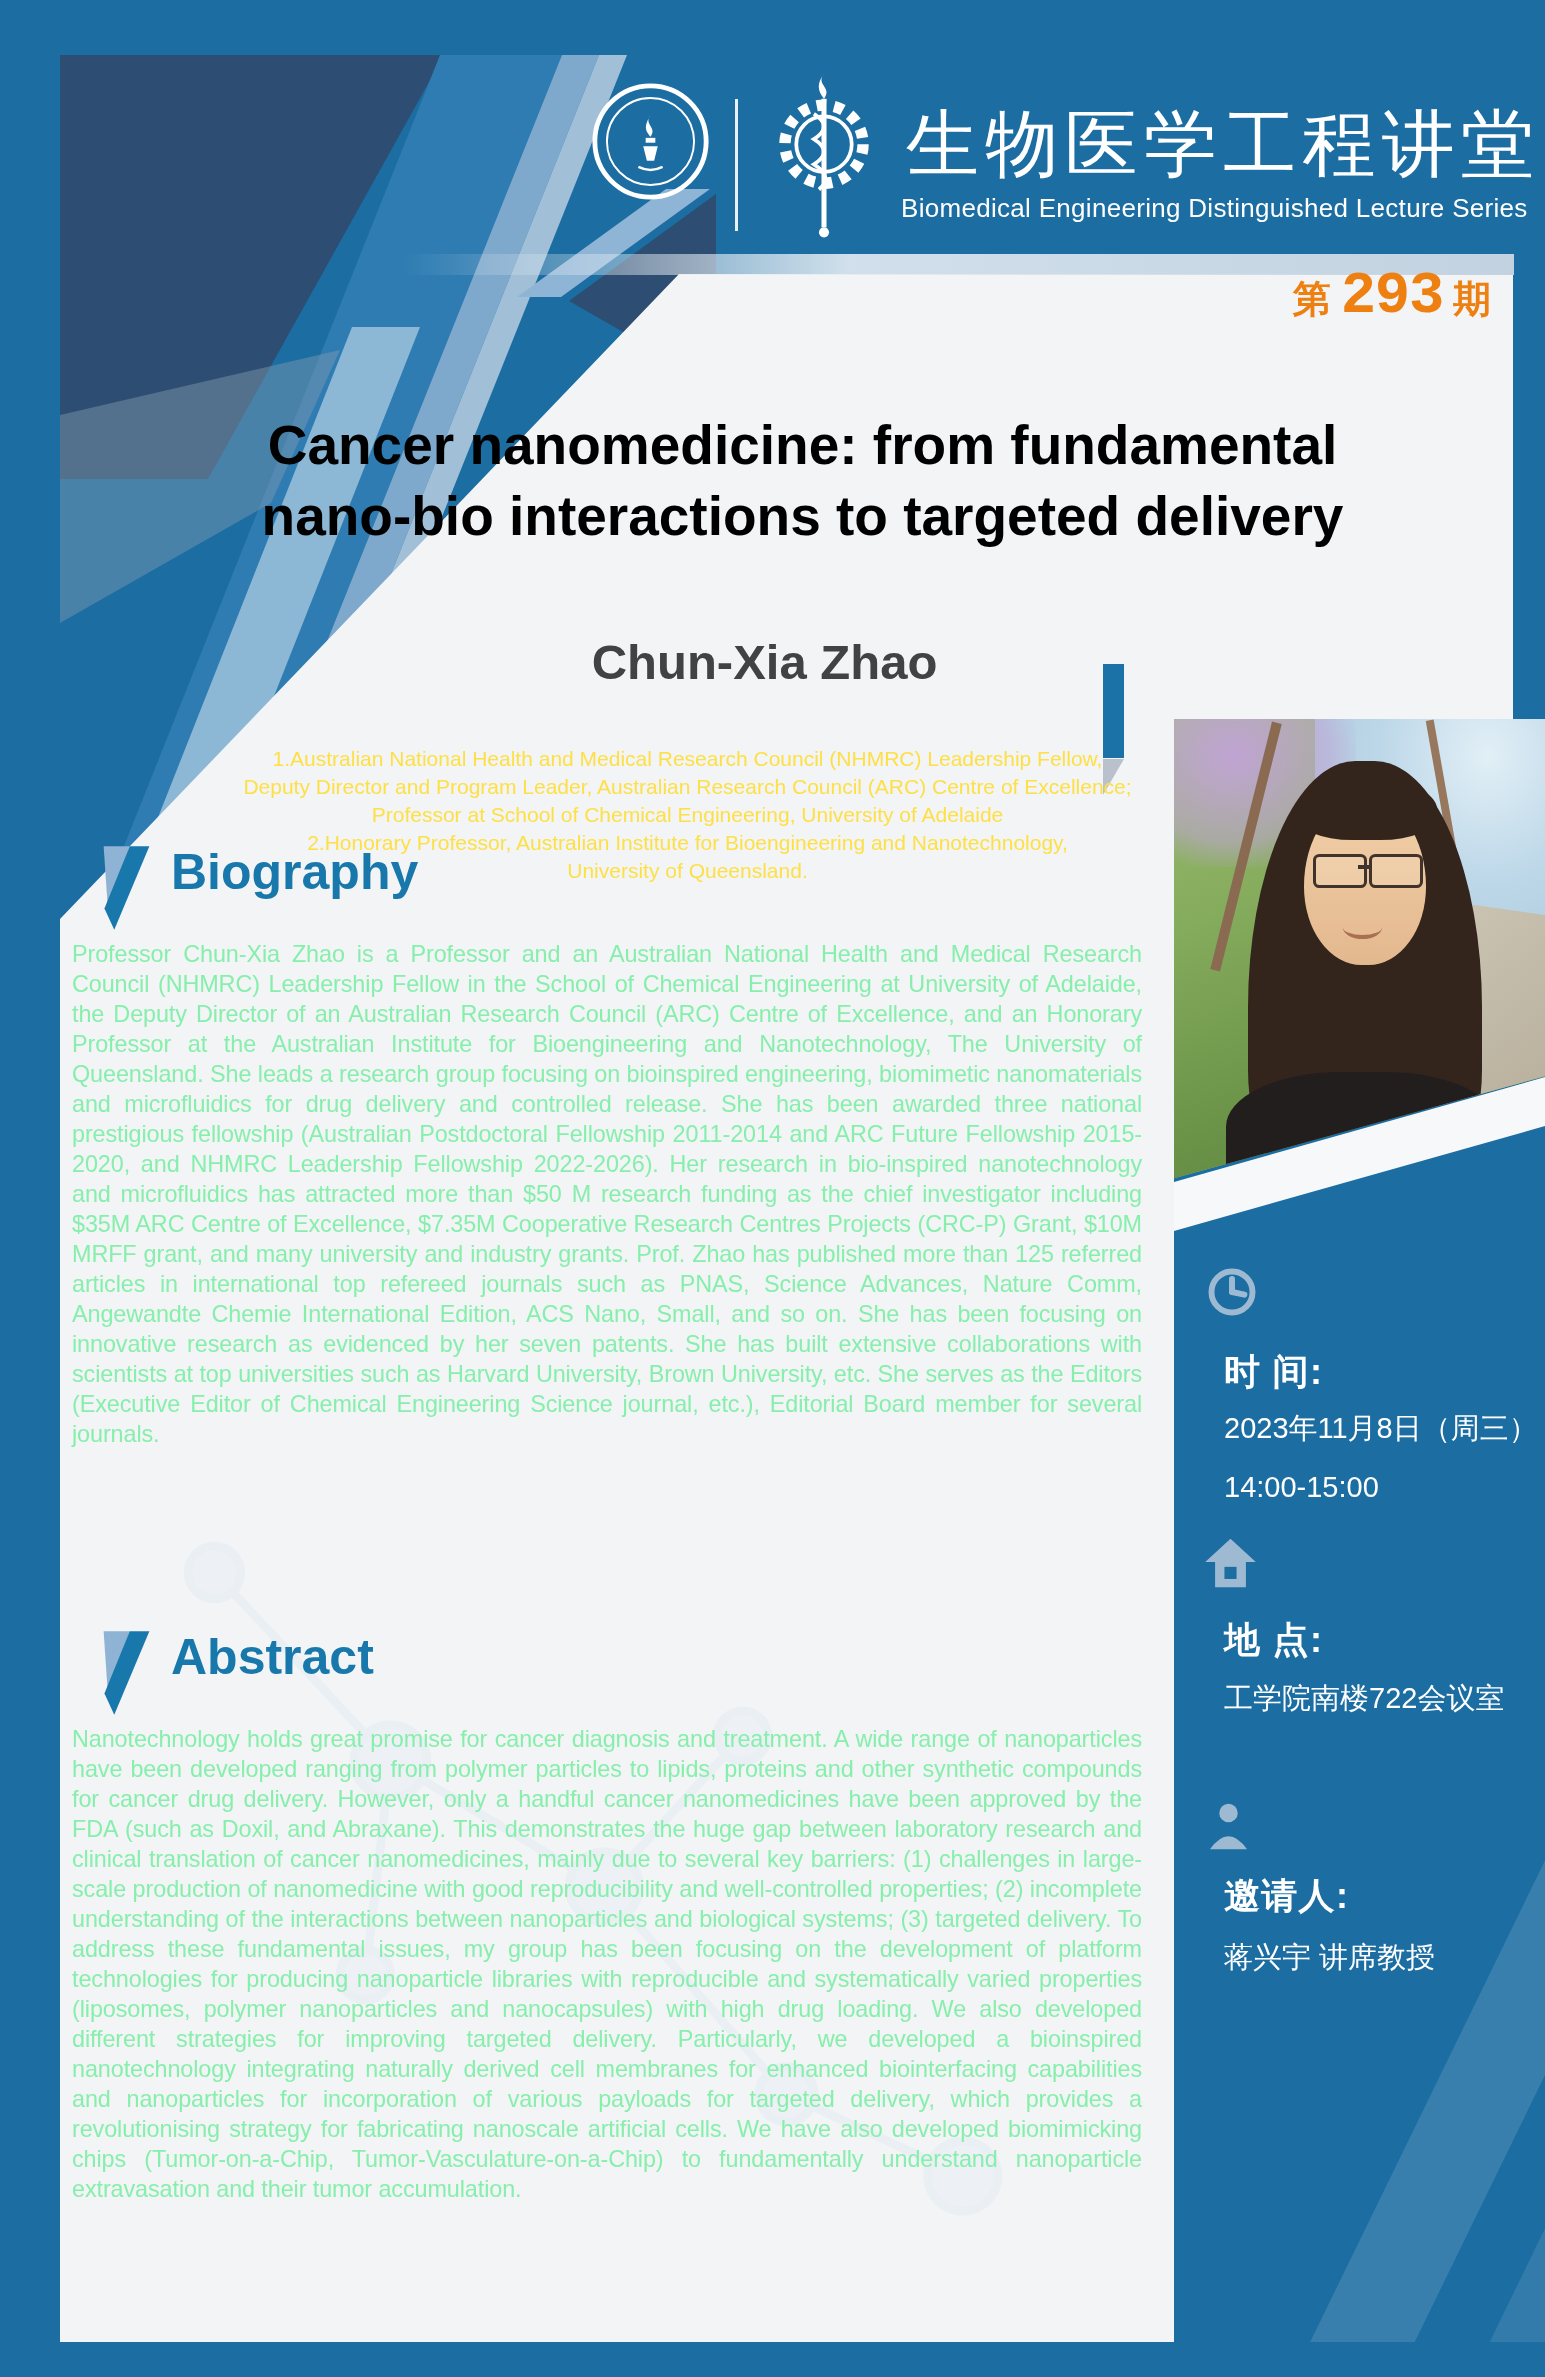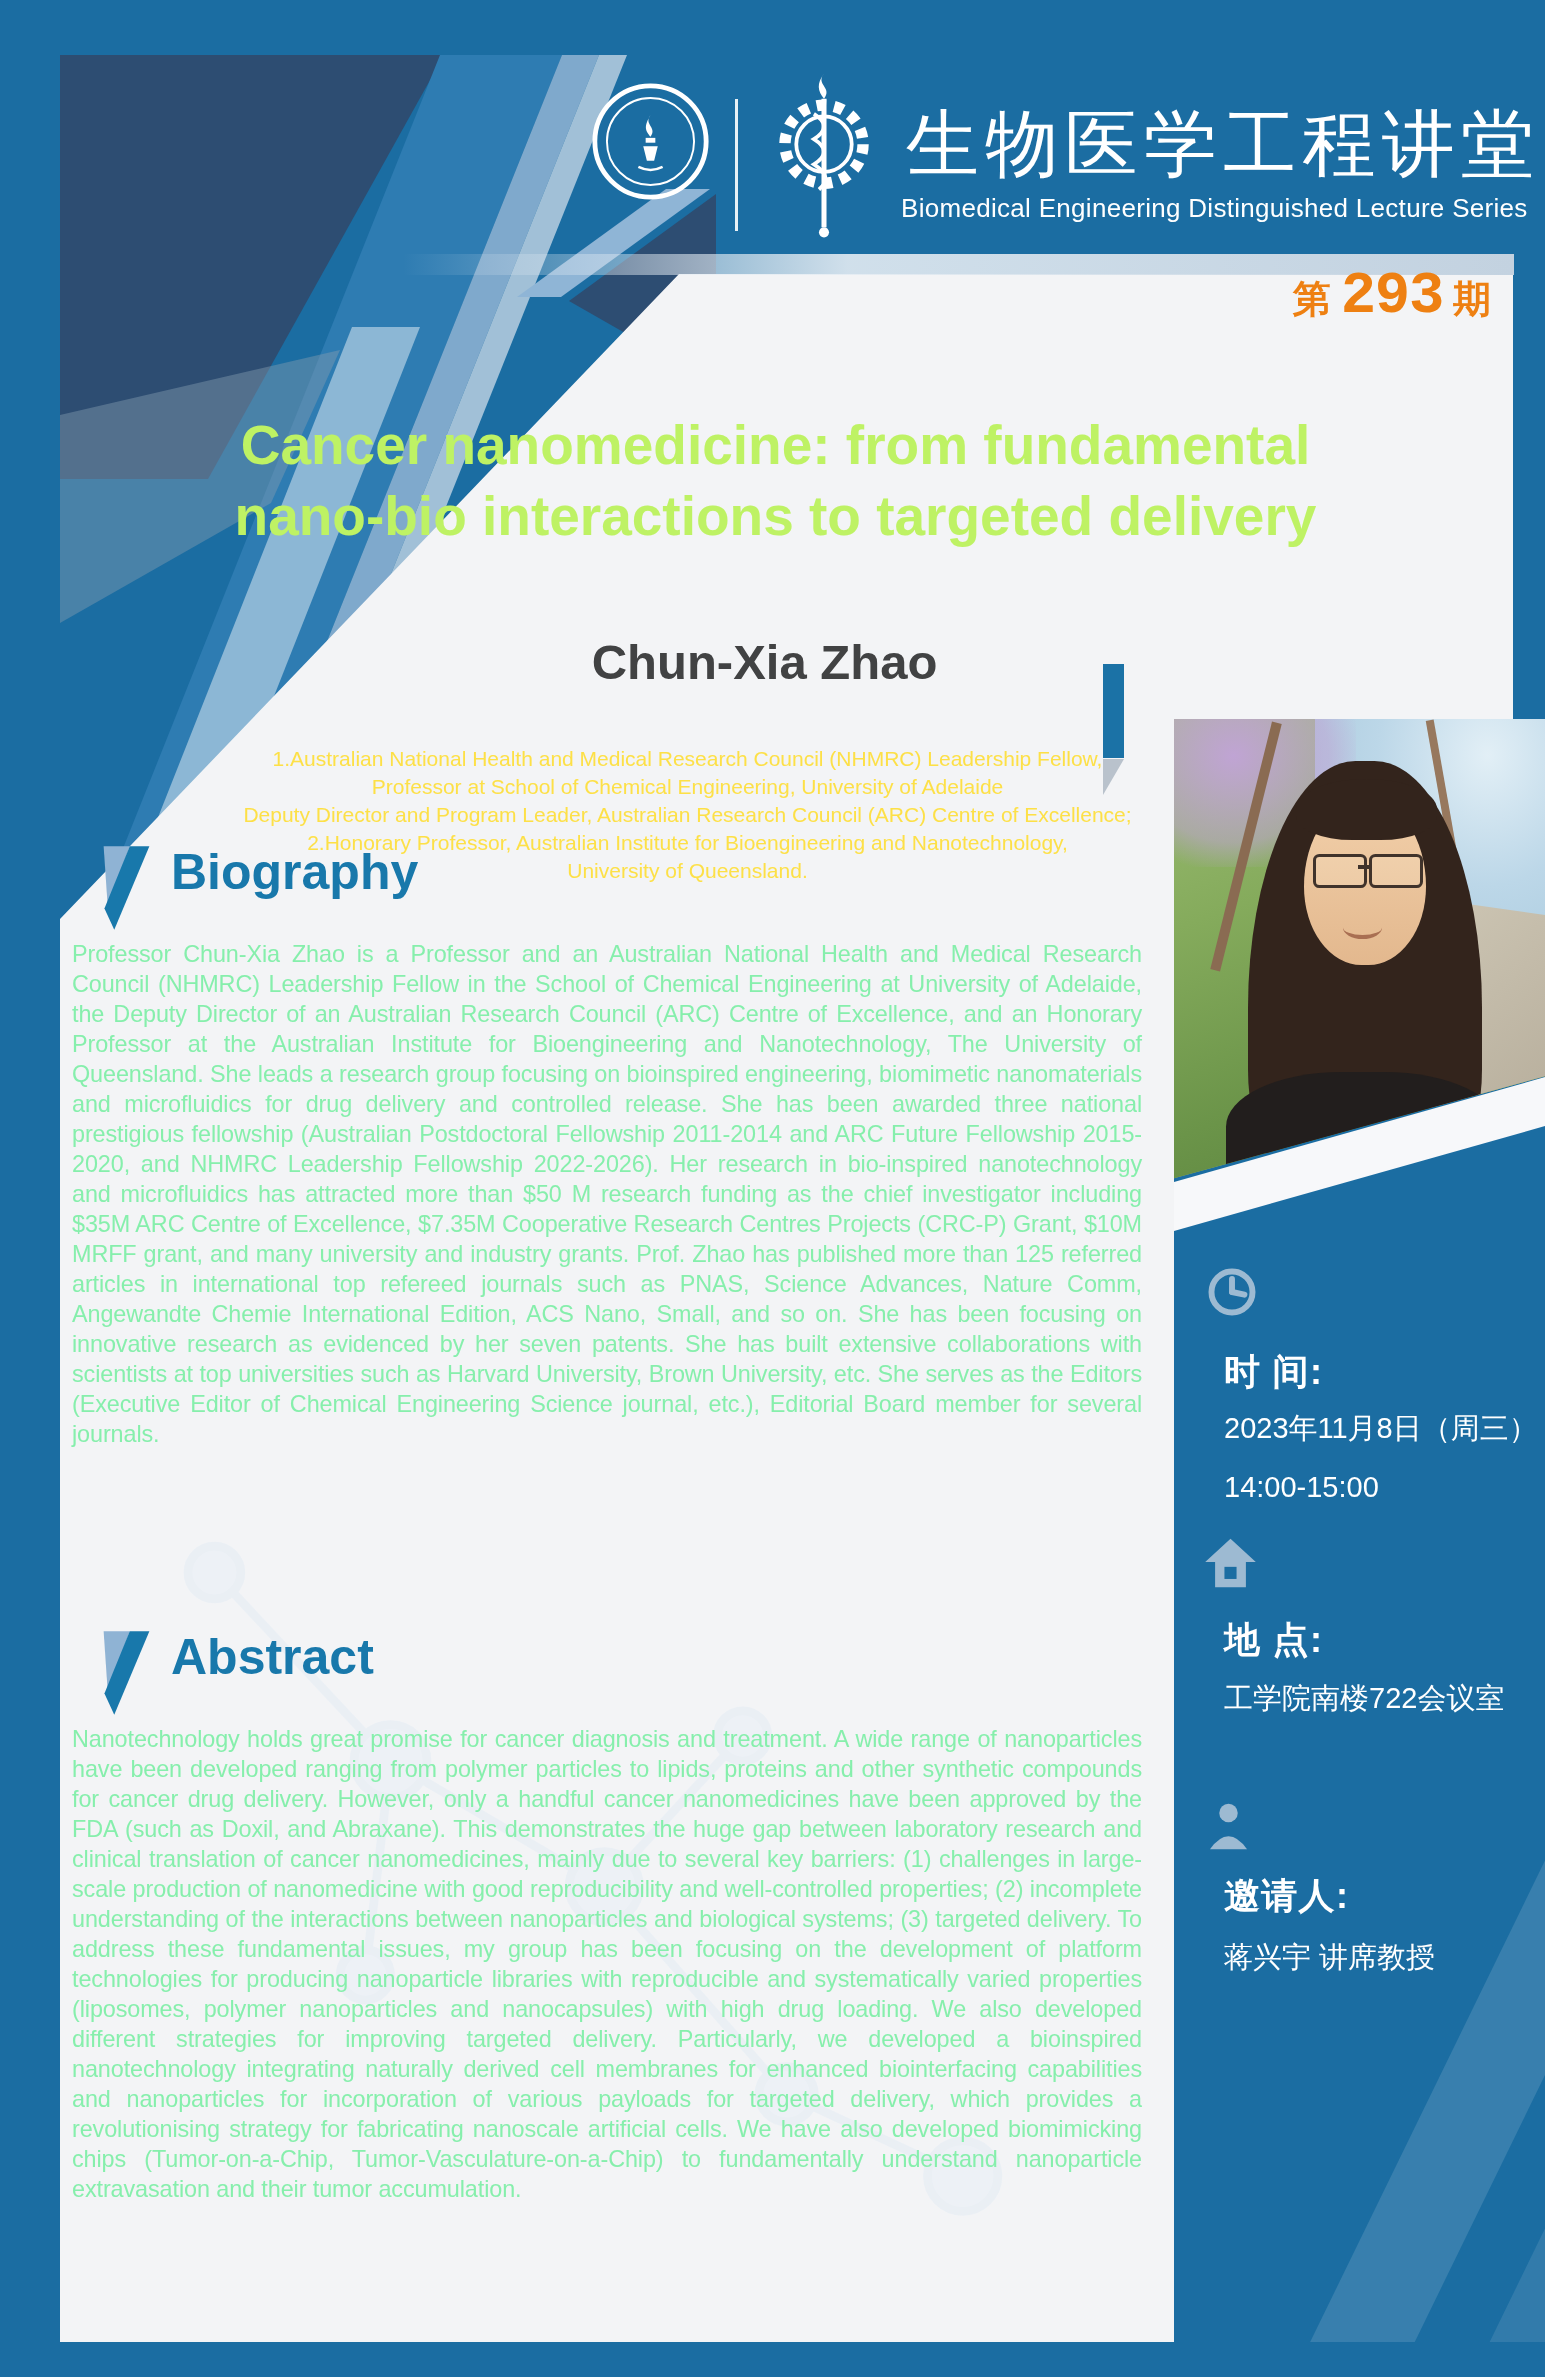--- a/index.html
+++ b/index.html
@@ -30,21 +30,21 @@
   }
   
   .hdr-title{left:906px;top:96px;width:566px;color:#fff;font-size:73px;font-weight:400;letter-spacing:6.3px;white-space:nowrap;}
   .hdr-sub{left:901px;top:193px;width:604px;color:#fff;font-size:26px;font-weight:400;letter-spacing:0.3px;white-space:nowrap;}
   .hdr-divider{left:735px;top:99px;width:2.5px;height:132px;background:rgba(255,255,255,.9);}
   
   .issue{left:1195px;top:272px;width:296px;display:flex;align-items:flex-end;justify-content:flex-end;gap:10px;color:#EE8012;}
   .issue .cjk{font-size:38px;font-weight:700;line-height:44px;}
   .issue .num{font-family:Liberation Mono, monospace;font-size:59px;font-weight:700;line-height:49px;letter-spacing:-1.3px;}
   
-  .talk-title{left:203px;top:410px;width:1145px;text-align:center;color:#bef264;font-size:55px;font-weight:700;line-height:71px;}
+  .talk-title{left:230px;top:410px;width:1145px;text-align:center;color:#000000;font-size:55px;font-weight:700;line-height:71px;}
   .speaker{left:450px;top:634px;width:629px;text-align:center;color:#414243;font-size:49px;font-weight:700;}
   .spk-bar{left:1103px;top:664px;width:21.4px;height:94px;background:#1B72A6;}
   .spk-bar-sh{left:1103px;top:759px;width:0;height:0;border-left:21.4px solid #B9C2CC;border-bottom:36px solid transparent;}
   .affil{left:239px;top:697px;width:897px;text-align:center;color:#fde047;font-size:21px;line-height:28px;margin-top:48px;}
   
   .sec-head{color:#1878AB;font-size:50px;font-weight:700;margin-left:6px;}
   .body-text{width:1070px;color:#86efac;font-size:23.4px;line-height:30px;text-align:justify;letter-spacing:-0.1px;}
   
   .photo{left:1174px;top:719px;width:371px;height:464px;overflow:hidden;
     clip-path:polygon(0 0,100% 0,100% 77%,0 99%);background:#8FAE7A;}
@@ -140,22 +140,22 @@
     <span class="num">293</span>
     <span class="cjk">期</span>
   </div>
 
   <div class="talk-title abs">Cancer nanomedicine: from fundamental nano-bio interactions to targeted delivery</div>
   <div class="speaker abs">Chun-Xia Zhao</div>
   <div class="spk-bar abs"></div>
   <div class="spk-bar-sh abs"></div>
   <div class="affil abs">
     <div>1.Australian National Health and Medical Research Council (NHMRC) Leadership Fellow,</div>
+    <div>Deputy Director and Program Leader, Australian Research Council (ARC) Centre of Excellence;</div>
     <div>Professor at School of Chemical Engineering, University of Adelaide</div>
-    <div>Deputy Director and Program Leader, Australian Research Council (ARC) Centre of Excellence;</div>
     <div>2.Honorary Professor, Australian Institute for Bioengineering and Nanotechnology,</div>
     <div>University of Queensland.</div>
   </div>
 
   <svg class="abs" style="left:102px;top:842px" width="49" height="92" viewBox="0 0 60 110">
     <polygon points="2,4 34,4 7,78" fill="#8FB3D4"></polygon>
     <polygon points="34,4 58,4 15,106 3,80" fill="#1878AB"></polygon>
   </svg>
   <div class="sec-head abs" style="left:165px;top:843px">Biography</div>
   <div class="body-text abs" style="left:72px;top:939px">Professor Chun-Xia Zhao is a Professor and an Australian National Health and Medical Research Council (NHMRC) Leadership Fellow in the School of Chemical Engineering at University of Adelaide, the Deputy Director of an Australian Research Council (ARC) Centre of Excellence, and an Honorary Professor at the Australian Institute for Bioengineering and Nanotechnology, The University of Queensland. She leads a research group focusing on bioinspired engineering, biomimetic nanomaterials and microfluidics for drug delivery and controlled release. She has been awarded three national prestigious fellowship (Australian Postdoctoral Fellowship 2011-2014 and ARC Future Fellowship 2015-2020, and NHMRC Leadership Fellowship 2022-2026). Her research in bio-inspired nanotechnology and microfluidics has attracted more than $50 M research funding as the chief investigator including $35M ARC Centre of Excellence, $7.35M Cooperative Research Centres Projects (CRC-P) Grant, $10M MRFF grant, and many university and industry grants. Prof. Zhao has published more than 125 referred articles in international top refereed journals such as PNAS, Science Advances, Nature Comm, Angewandte Chemie International Edition, ACS Nano, Small, and so on. She has been focusing on innovative research as evidenced by her seven patents. She has built extensive collaborations with scientists at top universities such as Harvard University, Brown University, etc. She serves as the Editors (Executive Editor of Chemical Engineering Science journal, etc.), Editorial Board member for several journals.</div>

